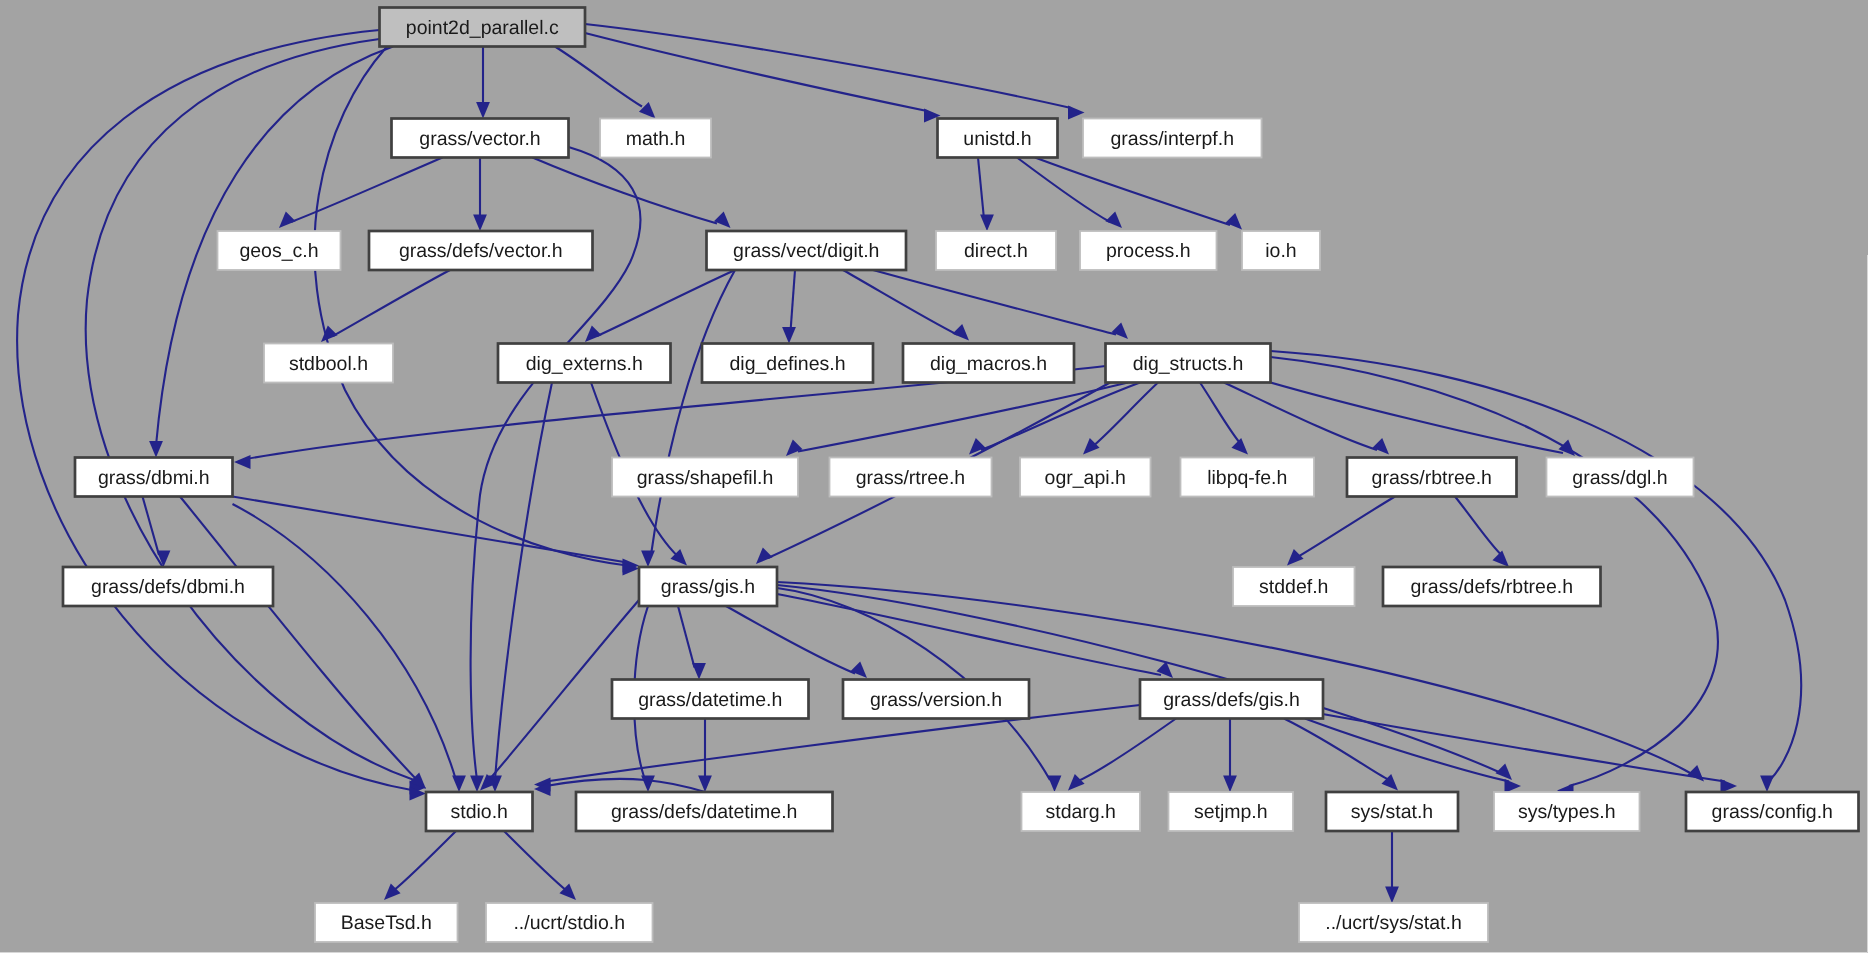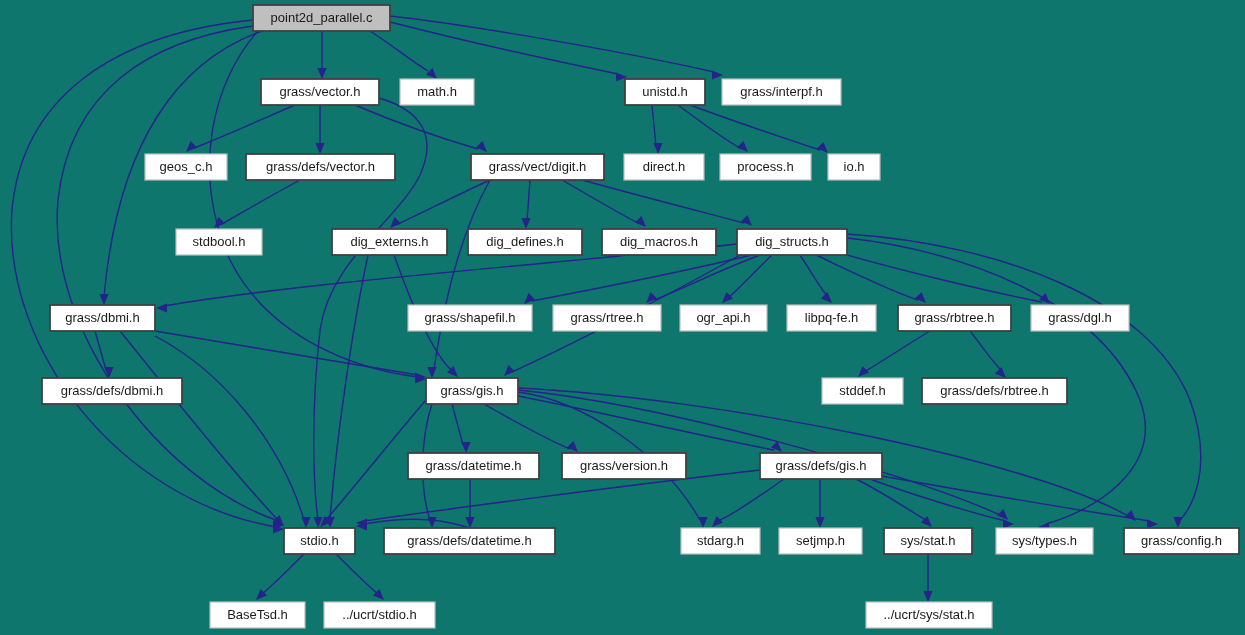--- a/index.html
+++ b/index.html
@@ -7,21 +7,21 @@
     padding: 0;
     background: #ffffff;
   }
   body {
     font-family: "Liberation Sans", sans-serif;
   }
   #graph-root {
     position: relative;
     width: 1245px;
     height: 635px;
-    background: #0f766e;
+    background: #a3a3a3;
     overflow: hidden;
   }
   svg.graph-canvas {
     position: absolute;
     left: 0;
     top: 0;
     width: 1245px;
     height: 635px;
   }
   .edge {

